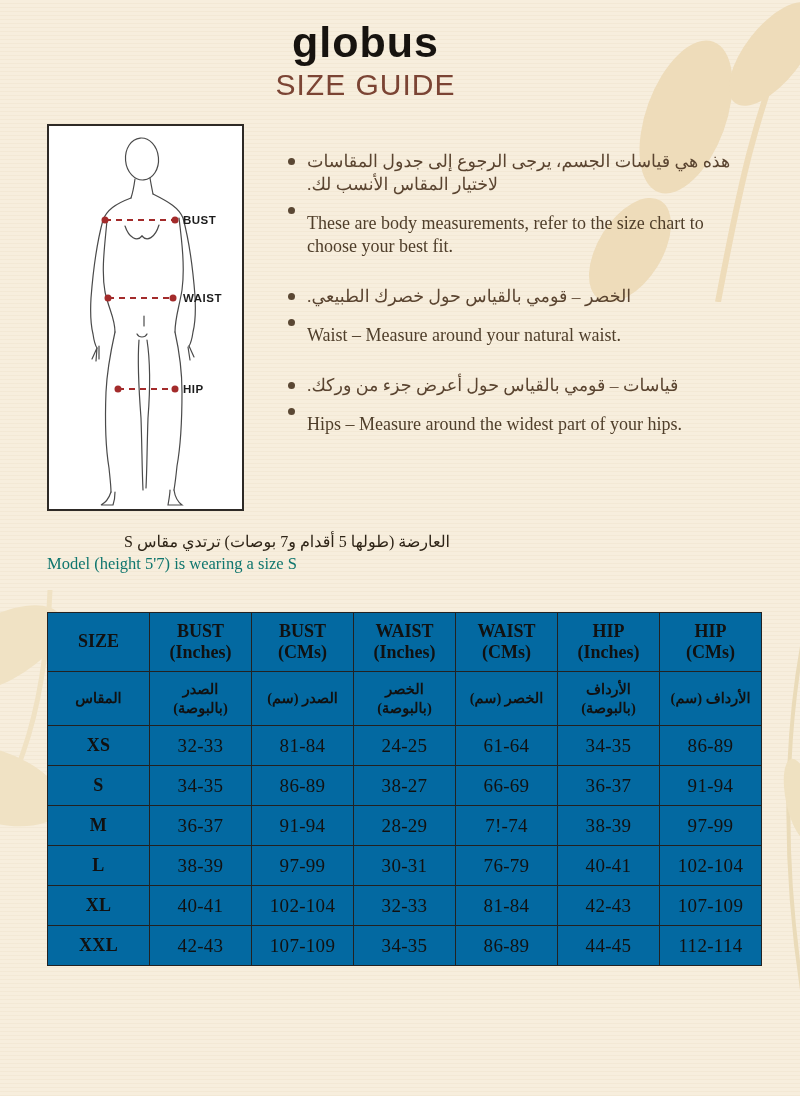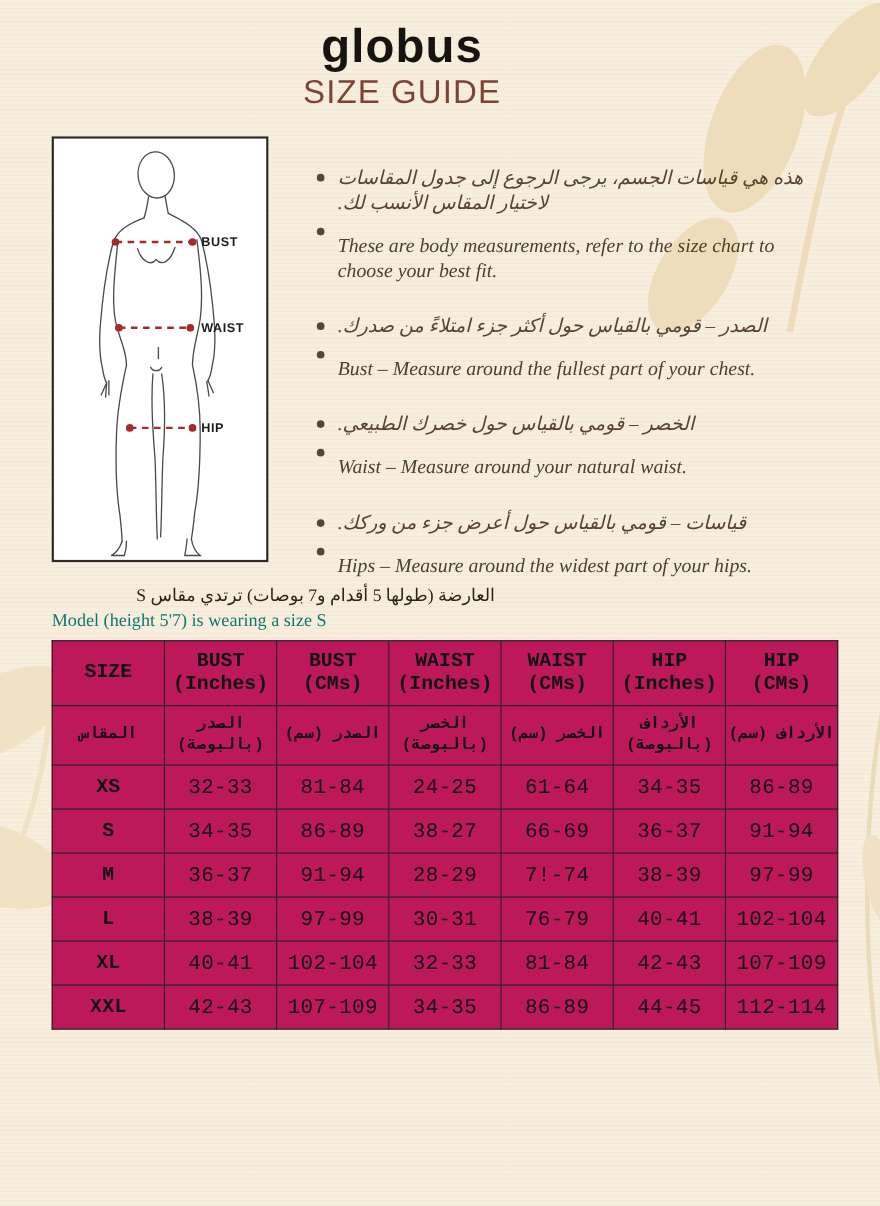--- a/index.html
+++ b/index.html
@@ -34,38 +34,38 @@
   .figure-box svg{display:block;}
 
   
   .instructions{position:absolute;left:288px;top:150px;width:466px;}
   .pair{margin-bottom:27px;}
   .line{display:flex;align-items:flex-start;margin-bottom:3px;}
   .dot{
     width:7px;height:7px;border-radius:50%;background:#5a4733;
     margin:8px 12px 0 0;flex:none;
   }
-  .line .txt{flex:1;font-style:italic;}
+  .line .txt{flex:1;}
   .line.ar .txt{
     direction:rtl;text-align:left;font-size:17.5px;line-height:1.32;color:#5a4430;
   }
   .line.en .txt{
     font-size:18px;line-height:1.28;color:#4f3e2a;margin-top:13px;
   }
 
   
   .model-note{position:absolute;left:47px;top:531px;width:480px;}
   .model-note .ar{direction:rtl;text-align:center;font-size:16px;color:#2e2417;line-height:1.35;}
   .model-note .en{font-size:16.5px;color:#0f766e;line-height:1.35;}
 
   
   table.size{
-    position:absolute;left:47px;top:582px;border-collapse:collapse;
-    background:#be185d;table-layout:fixed;width:708px;
-    font-family:Liberation Mono, monospace;
+    position:absolute;left:47px;top:612px;border-collapse:collapse;
+    background:#0369a1;table-layout:fixed;width:708px;
+    font-family:Liberation Serif, serif;
   }
   table.size td{
     border:1.6px solid #222222;text-align:center;vertical-align:middle;
     width:101px;padding:0;color:#111;
   }
   tr.hdr-en td{height:58px;font-weight:bold;font-size:18px;line-height:1.18;}
   tr.hdr-ar td{height:53px;font-weight:bold;font-size:14.5px;line-height:1.25;direction:rtl;}
   tr.data td{height:39px;font-size:19px;letter-spacing:0.3px;}
   tr.data td.size-cell{font-weight:bold;font-size:18px;}
 </style>
@@ -146,30 +146,20 @@
           <div class="txt">هذه هي قياسات الجسم، يرجى الرجوع إلى جدول المقاسات لاختيار المقاس الأنسب لك.</div>
         </div>
         <div class="line en">
           <span class="dot"></span>
           <div class="txt">These are body measurements, refer to the size chart to choose your best fit.</div>
         </div>
       </div>
       <div class="pair">
         <div class="line ar">
           <span class="dot"></span>
-          <div class="txt">الصدر – قومي بالقياس حول أكثر جزء امتلاءً من صدرك.</div>
-        </div>
-        <div class="line en">
-          <span class="dot"></span>
-          <div class="txt">Bust – Measure around the fullest part of your chest.</div>
-        </div>
-      </div>
-      <div class="pair">
-        <div class="line ar">
-          <span class="dot"></span>
           <div class="txt">الخصر – قومي بالقياس حول خصرك الطبيعي.</div>
         </div>
         <div class="line en">
           <span class="dot"></span>
           <div class="txt">Waist – Measure around your natural waist.</div>
         </div>
       </div>
       <div class="pair">
         <div class="line ar">
           <span class="dot"></span>

